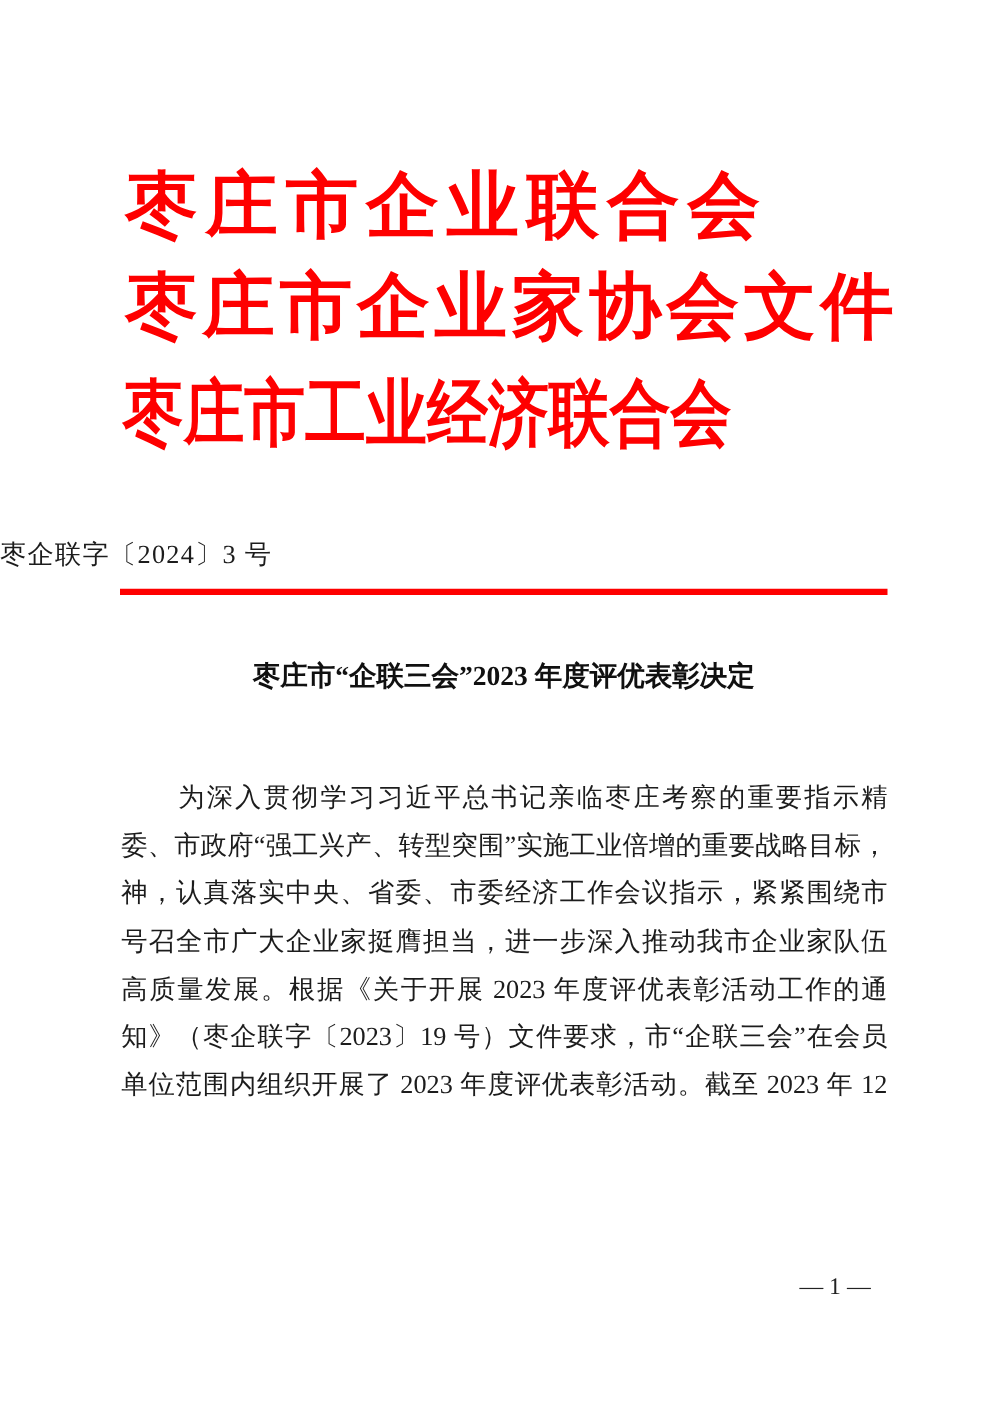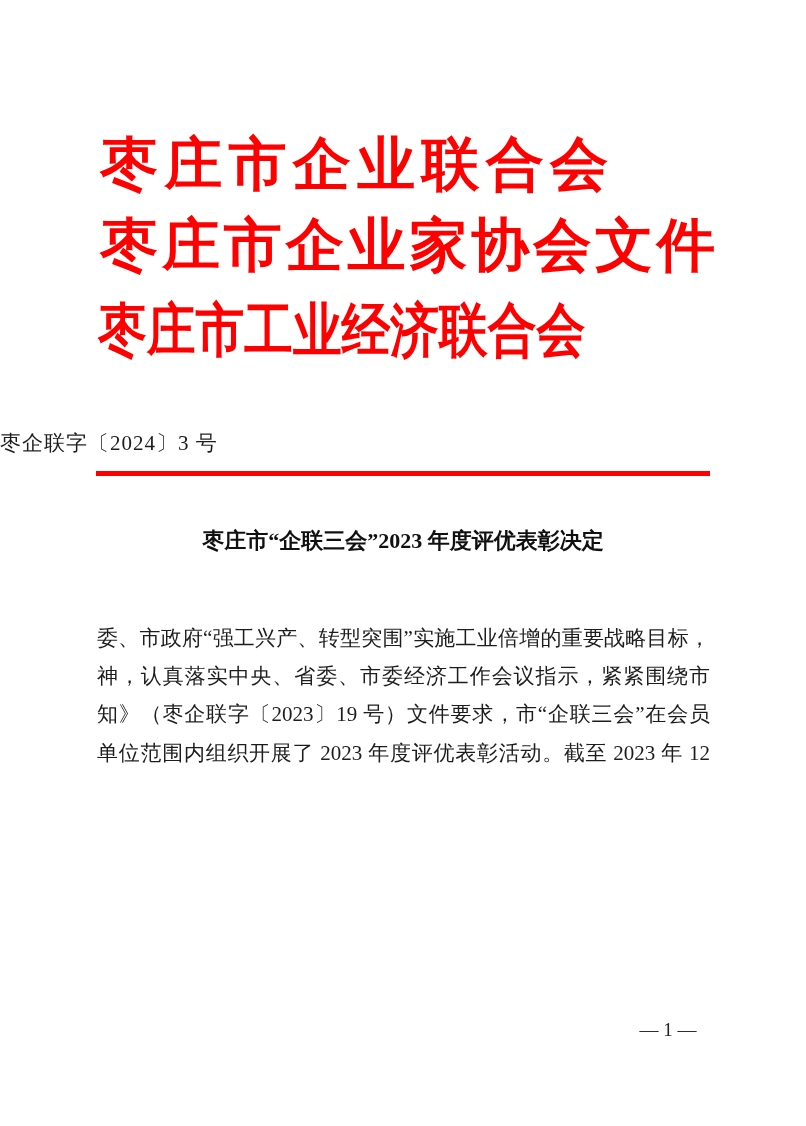--- a/index.html
+++ b/index.html
@@ -97,22 +97,25 @@
     </div>
 
   <div class="doc-number">枣企联字〔2024〕3 号</div>
 
   <div class="red-rule"></div>
 
   <div class="doc-title">枣庄市“企联三会”2023 年度评优表彰决定</div>
 
   <div class="body-text">
     <div>
+        <div class="para-line">　　为深入贯彻学习习近平总书记亲临枣庄考察的重要指示精</div>
         <div class="para-line">委、市政府“强工兴产、转型突围”实施工业倍增的重要战略目标，</div>
         <div class="para-line">神，认真落实中央、省委、市委经济工作会议指示，紧紧围绕市</div>
+        <div class="para-line">号召全市广大企业家挺膺担当，进一步深入推动我市企业家队伍</div>
+        <div class="para-line">高质量发展。根据《关于开展 2023 年度评优表彰活动工作的通</div>
         <div class="para-line">知》（枣企联字〔2023〕19 号）文件要求，市“企联三会”在会员</div>
         <div class="para-line">单位范围内组织开展了 2023 年度评优表彰活动。截至 2023 年 12</div>
       </div>
   </div>
 
   <div class="page-number">— 1 —</div>
 
 </div>
 
 </body></html>

